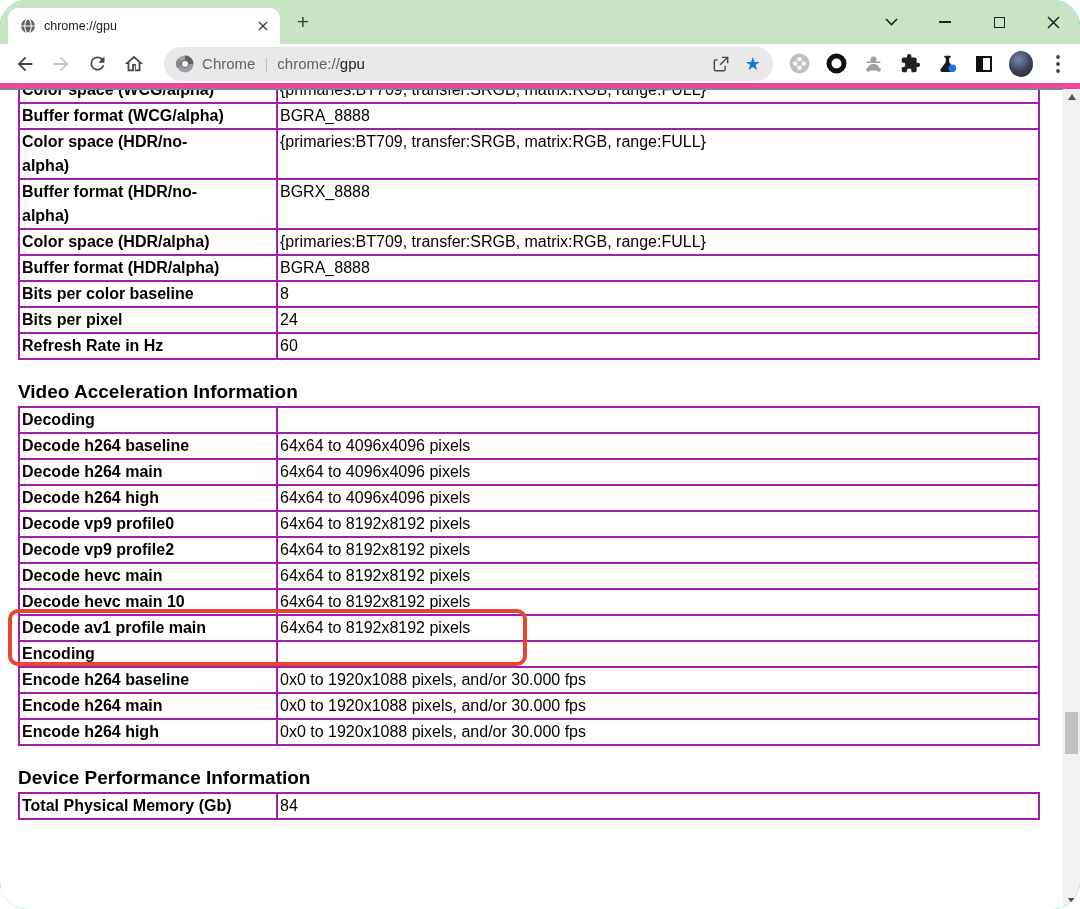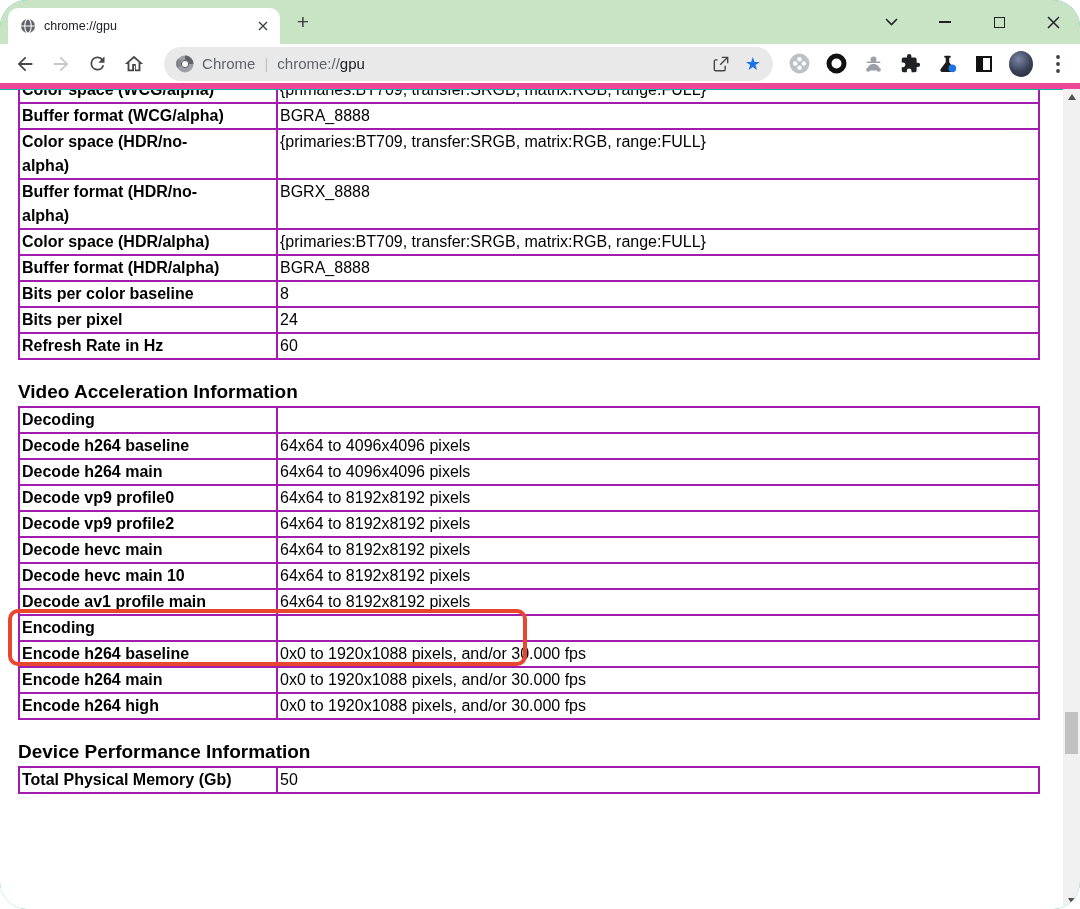--- a/index.html
+++ b/index.html
@@ -251,20 +251,24 @@
           </tr>
           <tr>
             <td class="k">Decode h264 baseline</td>
             <td class="v">64x64 to 4096x4096 pixels</td>
           </tr>
           <tr>
             <td class="k">Decode h264 main</td>
             <td class="v">64x64 to 4096x4096 pixels</td>
           </tr>
           <tr>
+            <td class="k">Decode h264 high</td>
+            <td class="v">64x64 to 4096x4096 pixels</td>
+          </tr>
+          <tr>
             <td class="k">Decode vp9 profile0</td>
             <td class="v">64x64 to 8192x8192 pixels</td>
           </tr>
           <tr>
             <td class="k">Decode vp9 profile2</td>
             <td class="v">64x64 to 8192x8192 pixels</td>
           </tr>
           <tr>
             <td class="k">Decode hevc main</td>
             <td class="v">64x64 to 8192x8192 pixels</td>
@@ -295,21 +299,21 @@
           </tr>
         </tbody>
       </table>
 
 
     <h3 class="sec">Device Performance Information</h3>
     <table class="info">
         <tbody>
           <tr>
             <td class="k">Total Physical Memory (Gb)</td>
-            <td class="v">50</td>
+            <td class="v">84</td>
           </tr>
         </tbody>
       </table>
   </div>
 
   <div class="hevc-box" style="border-color: rgb(232, 70, 47);"></div>
 
   <div class="scrollbar">
     <div class="sb-up">
         <div class="tri-up"></div>

